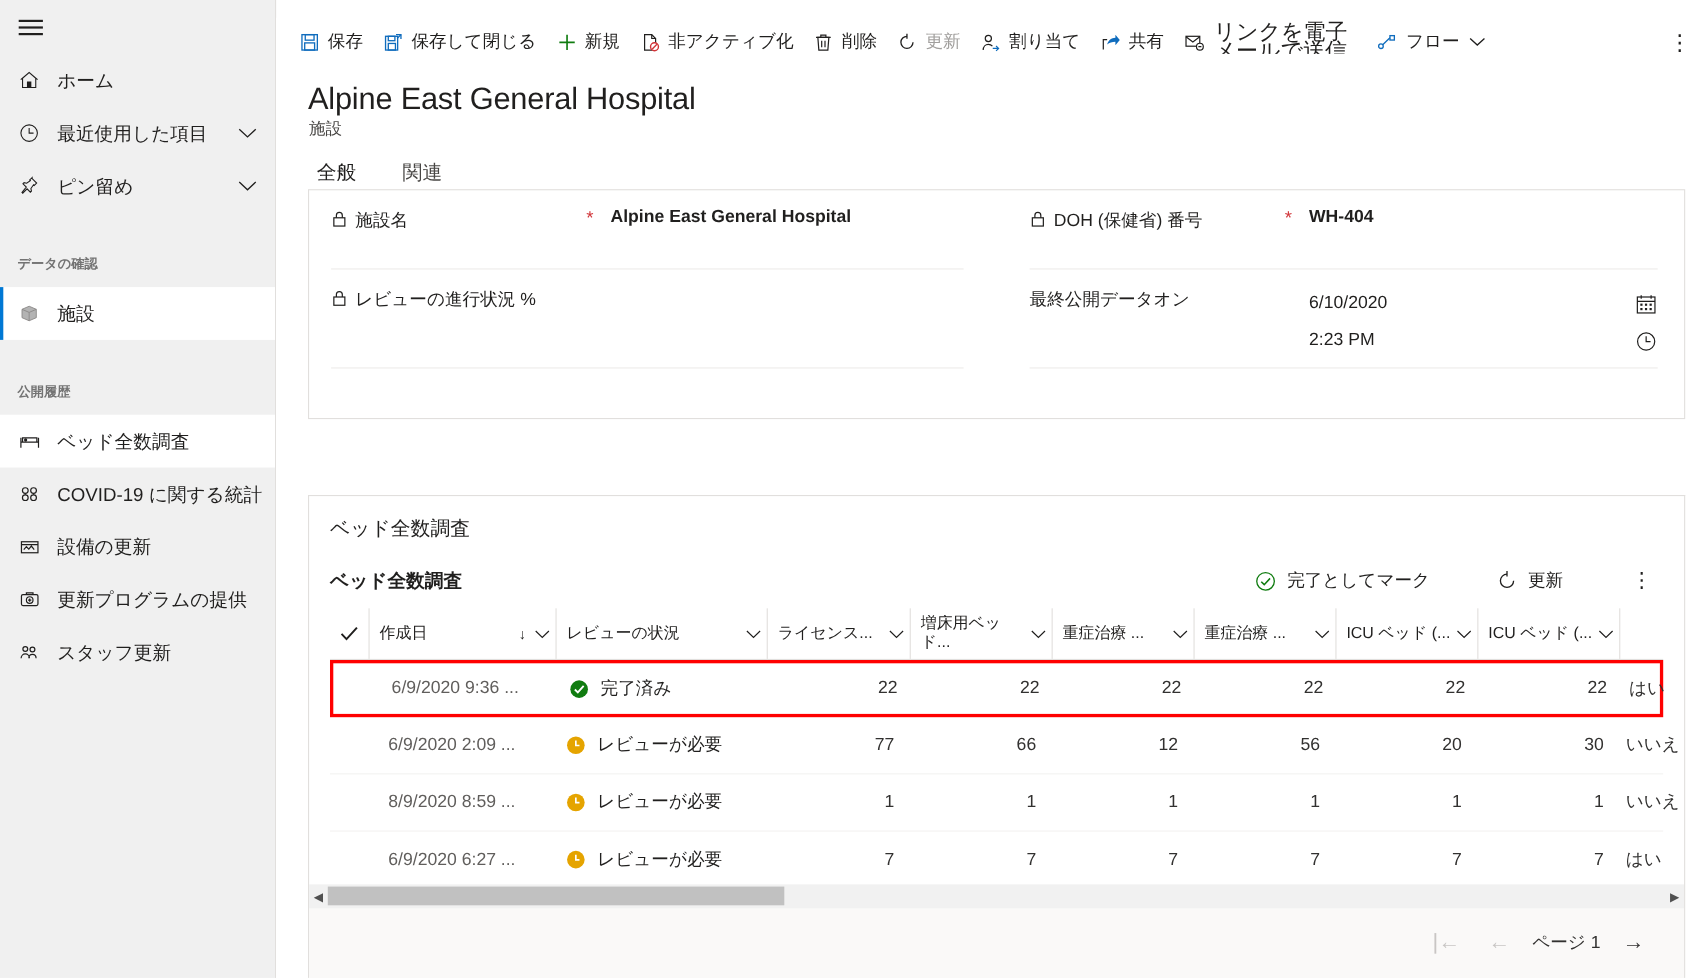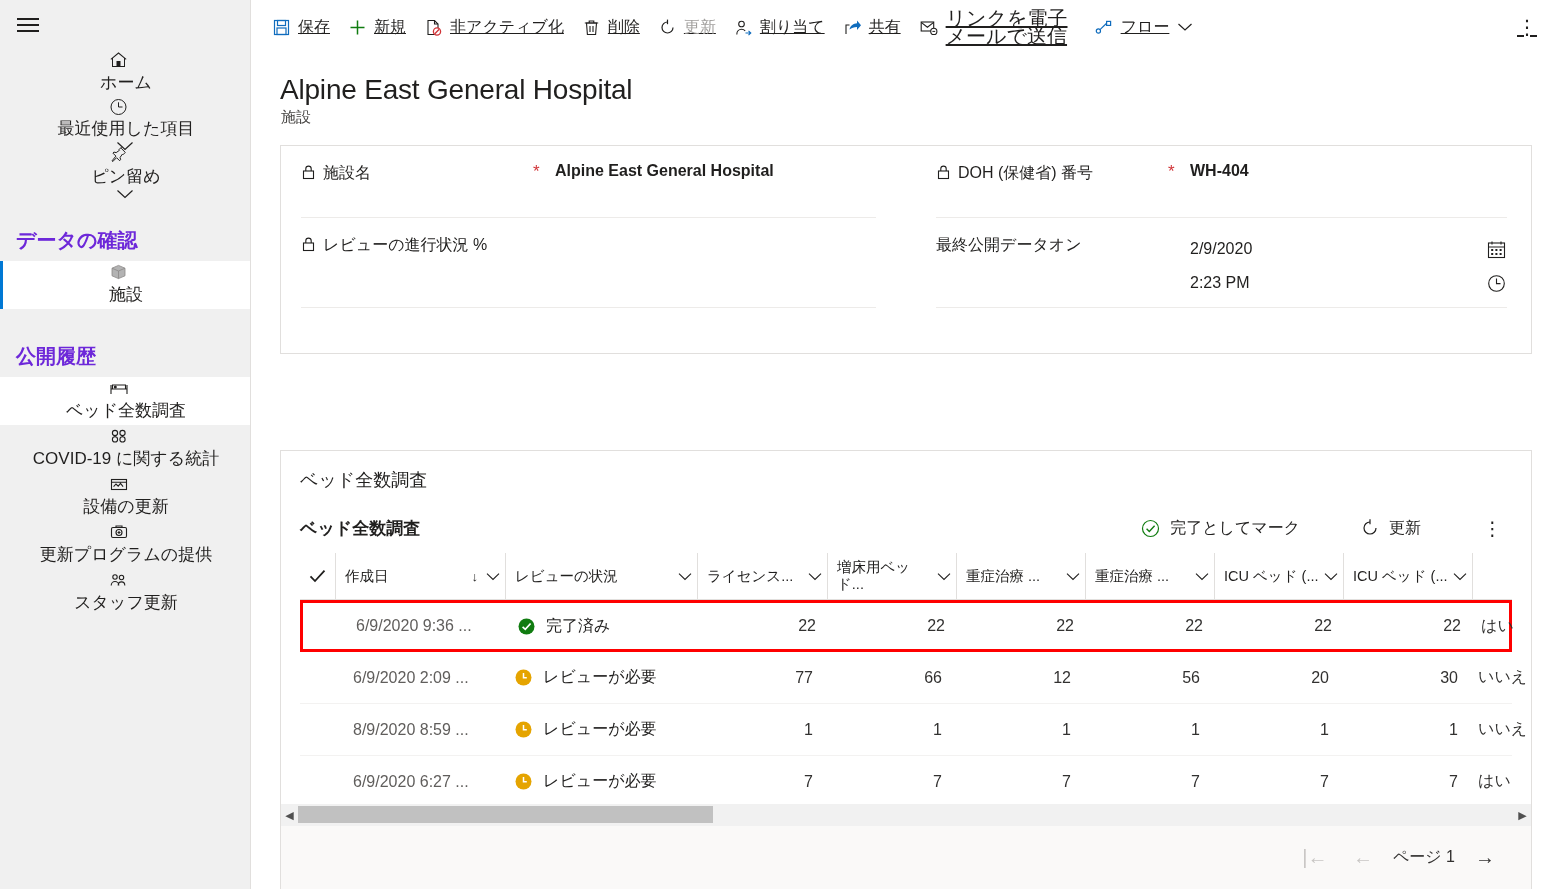--- a/index.html
+++ b/index.html
@@ -33,53 +33,51 @@
   .hamburger .bar {
     display: block; height: 2px; background: #201f1e; margin: 4px 0;
     border-radius: 0;
   }
   .nav-item {
     display: flex; align-items: center;
     height: 48px; padding: 0 14px 0 16px;
     font-size: 17px; color: #201f1e;
     cursor: pointer; position: relative;
     box-sizing: border-box;
-    flex-direction: column;
   }
   .nav-item .ic {
     width: 26px; min-width: 26px; height: 22px;
     display: flex; align-items: center; justify-content: flex-start;
     margin-right: 10px;
   }
   .nav-item .lbl { flex: 1; white-space: nowrap; }
   .nav-item .chev { width: 20px; color: #201f1e; }
   .nav-item.selected {
     background: #ffffff;
   }
   .nav-item.selected::before {
     content: ""; position: absolute; left: 0; top: 0;
     width: 3px; height: 100%; background: #0078d4;
   }
   .nav-item.sel-white { background: #ffffff; }
   .nav-group-title {
-    font-size: 20px; font-weight: bold; color: #6d28d9;
+    font-size: 12px; font-weight: bold; color: #737373;
     padding: 0 16px; height: 42px; display: flex; align-items: center;
   }
   .nav-spacer { height: 26px; }
 
   
   #cmdbar {
-    position: absolute; left: 251px; top: 1px;
+    position: absolute; left: 251px; top: 16px;
     width: 1301px; height: 49px;
     background: #ffffff;
     border-bottom: 1px solid #e8e8e8;
-    display: flex; align-items: flex-end;
+    display: flex; align-items: flex-start;
     box-sizing: border-box;
     padding-left: 12px;
-    text-decoration: underline;
   }
   .cmd {
     display: flex; align-items: center;
     height: 44px; padding: 0 9px;
     font-size: 16px; color: #201f1e;
     cursor: pointer; white-space: nowrap;
   }
   .cmd .ci { margin-right: 7px; display: flex; align-items: center; }
   .cmd .two-line {
     line-height: 18px; font-size: 20px;
@@ -127,21 +125,21 @@
     width: 100%; height: 3px; background: #0f6cbd;
   }
 
   
   .card {
     border: 1px solid #e1dfdd;
     background: #ffffff;
     box-sizing: border-box;
   }
   #form-card {
-    position: absolute; left: 280px; top: 145px;
+    position: absolute; left: 280px; top: 172px;
     width: 1252px; height: 209px;
   }
   .form-cols { display: flex; height: 100%; }
   .form-col { width: 50%; box-sizing: border-box; padding: 0 22px; }
   .form-col.left { padding-left: 20px; padding-right: 30px; }
   .form-col.right { padding-left: 30px; padding-right: 24px; }
 
   .field {
     display: flex; align-items: flex-start;
     border-bottom: 1px solid #edebe9;
@@ -435,20 +433,32 @@
       <span class="ci">
         <svg width="19" height="19" viewBox="0 0 19 19">
             <rect x="2.5" y="2.5" width="14" height="14" fill="none" stroke="#0f6cbd" stroke-width="1.2"></rect>
             <rect x="5.5" y="2.5" width="8" height="5" fill="none" stroke="#0f6cbd" stroke-width="1.2"></rect>
             <rect x="5" y="10" width="9" height="6.5" fill="none" stroke="#0f6cbd" stroke-width="1.2"></rect>
           </svg>
       </span>
       <span>保存</span>
     </div>
 
+    <div class="cmd">
+      <span class="ci">
+        <svg width="19" height="19" viewBox="0 0 19 19">
+            <rect x="2.5" y="4" width="11" height="12.5" fill="none" stroke="#0f6cbd" stroke-width="1.2"></rect>
+            <rect x="5" y="4" width="6" height="4" fill="none" stroke="#0f6cbd" stroke-width="1.2"></rect>
+            <rect x="5" y="10.5" width="6.5" height="6" fill="none" stroke="#0f6cbd" stroke-width="1.2"></rect>
+            <path d="M12 2.5h4.5v4" fill="none" stroke="#0f6cbd" stroke-width="1.2"></path>
+            <path d="M16.5 2.5 13 6" stroke="#0f6cbd" stroke-width="1.2"></path>
+          </svg>
+      </span>
+      <span>保存して閉じる</span>
+    </div>
 
     <div class="cmd">
       <span class="ci">
         <svg width="19" height="19" viewBox="0 0 19 19">
             <path d="M9.5 2.5v14M2.5 9.5h14" stroke="#107c10" stroke-width="1.5"></path>
           </svg>
       </span>
       <span>新規</span>
     </div>
 
@@ -595,21 +605,21 @@
           <span class="field-value">WH-404</span>
         </div>
 
         <div class="field h2">
           <span class="field-label">
             <span>最終公開データオン</span>
           </span>
           <span class="req-star"></span>
           <span class="date-stack">
             <span class="date-row">
-              <span class="dv">2/9/2020</span>
+              <span class="dv">6/10/2020</span>
               <span>
                 <svg width="21" height="21" viewBox="0 0 21 21">
                     <rect x="2.5" y="4" width="16" height="14.5" fill="none" stroke="#201f1e" stroke-width="1.1"></rect>
                     <path d="M2.5 8h16M6 2.5v3M15 2.5v3" stroke="#201f1e" stroke-width="1.1"></path>
                     <g fill="#201f1e">
                       <rect x="5.2" y="10" width="2" height="2"></rect>
                       <rect x="9.4" y="10" width="2" height="2"></rect>
                       <rect x="13.6" y="10" width="2" height="2"></rect>
                       <rect x="5.2" y="14" width="2" height="2"></rect>
                       <rect x="9.4" y="14" width="2" height="2"></rect>

